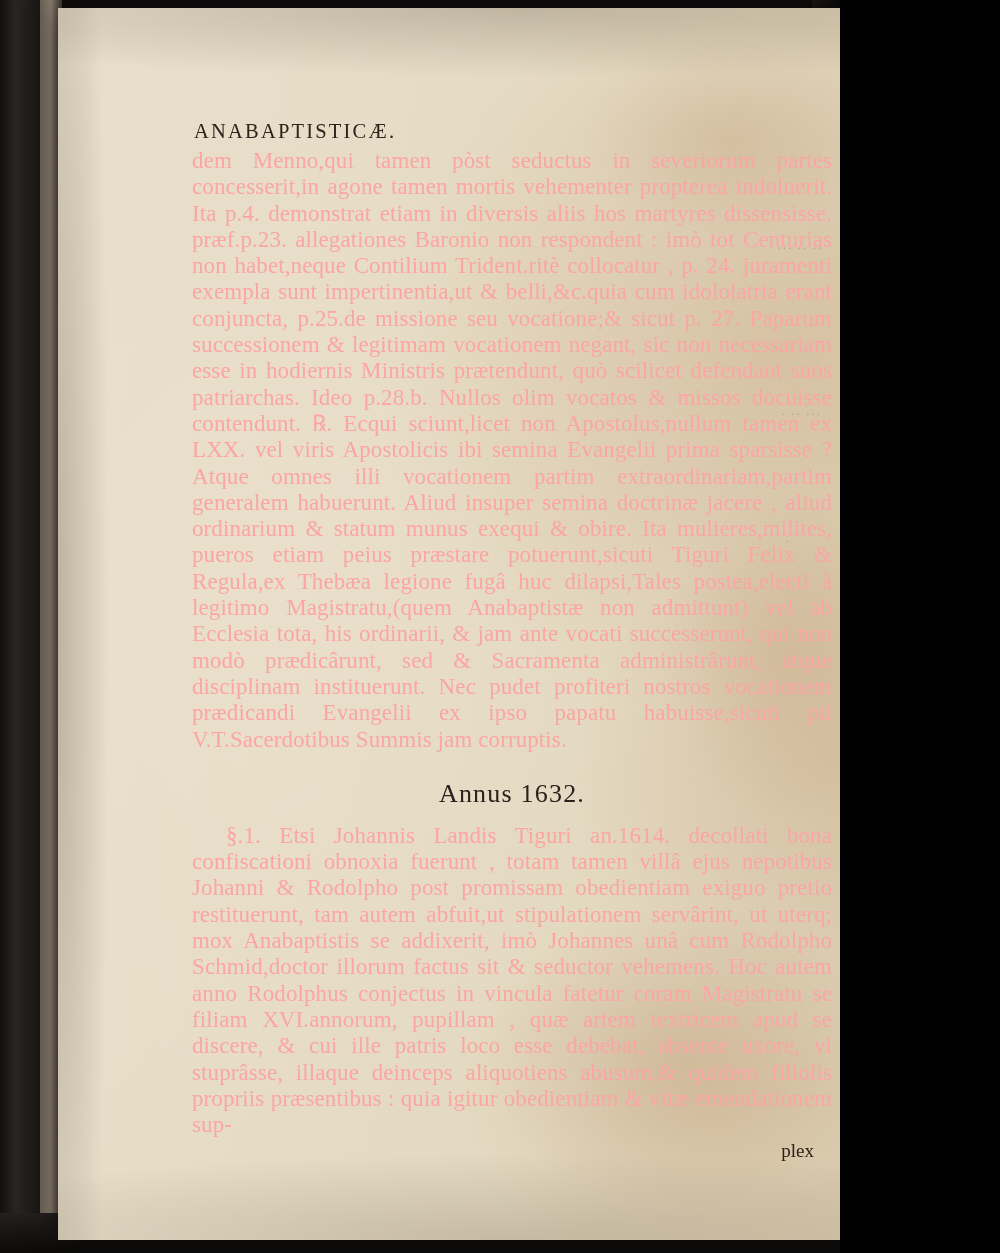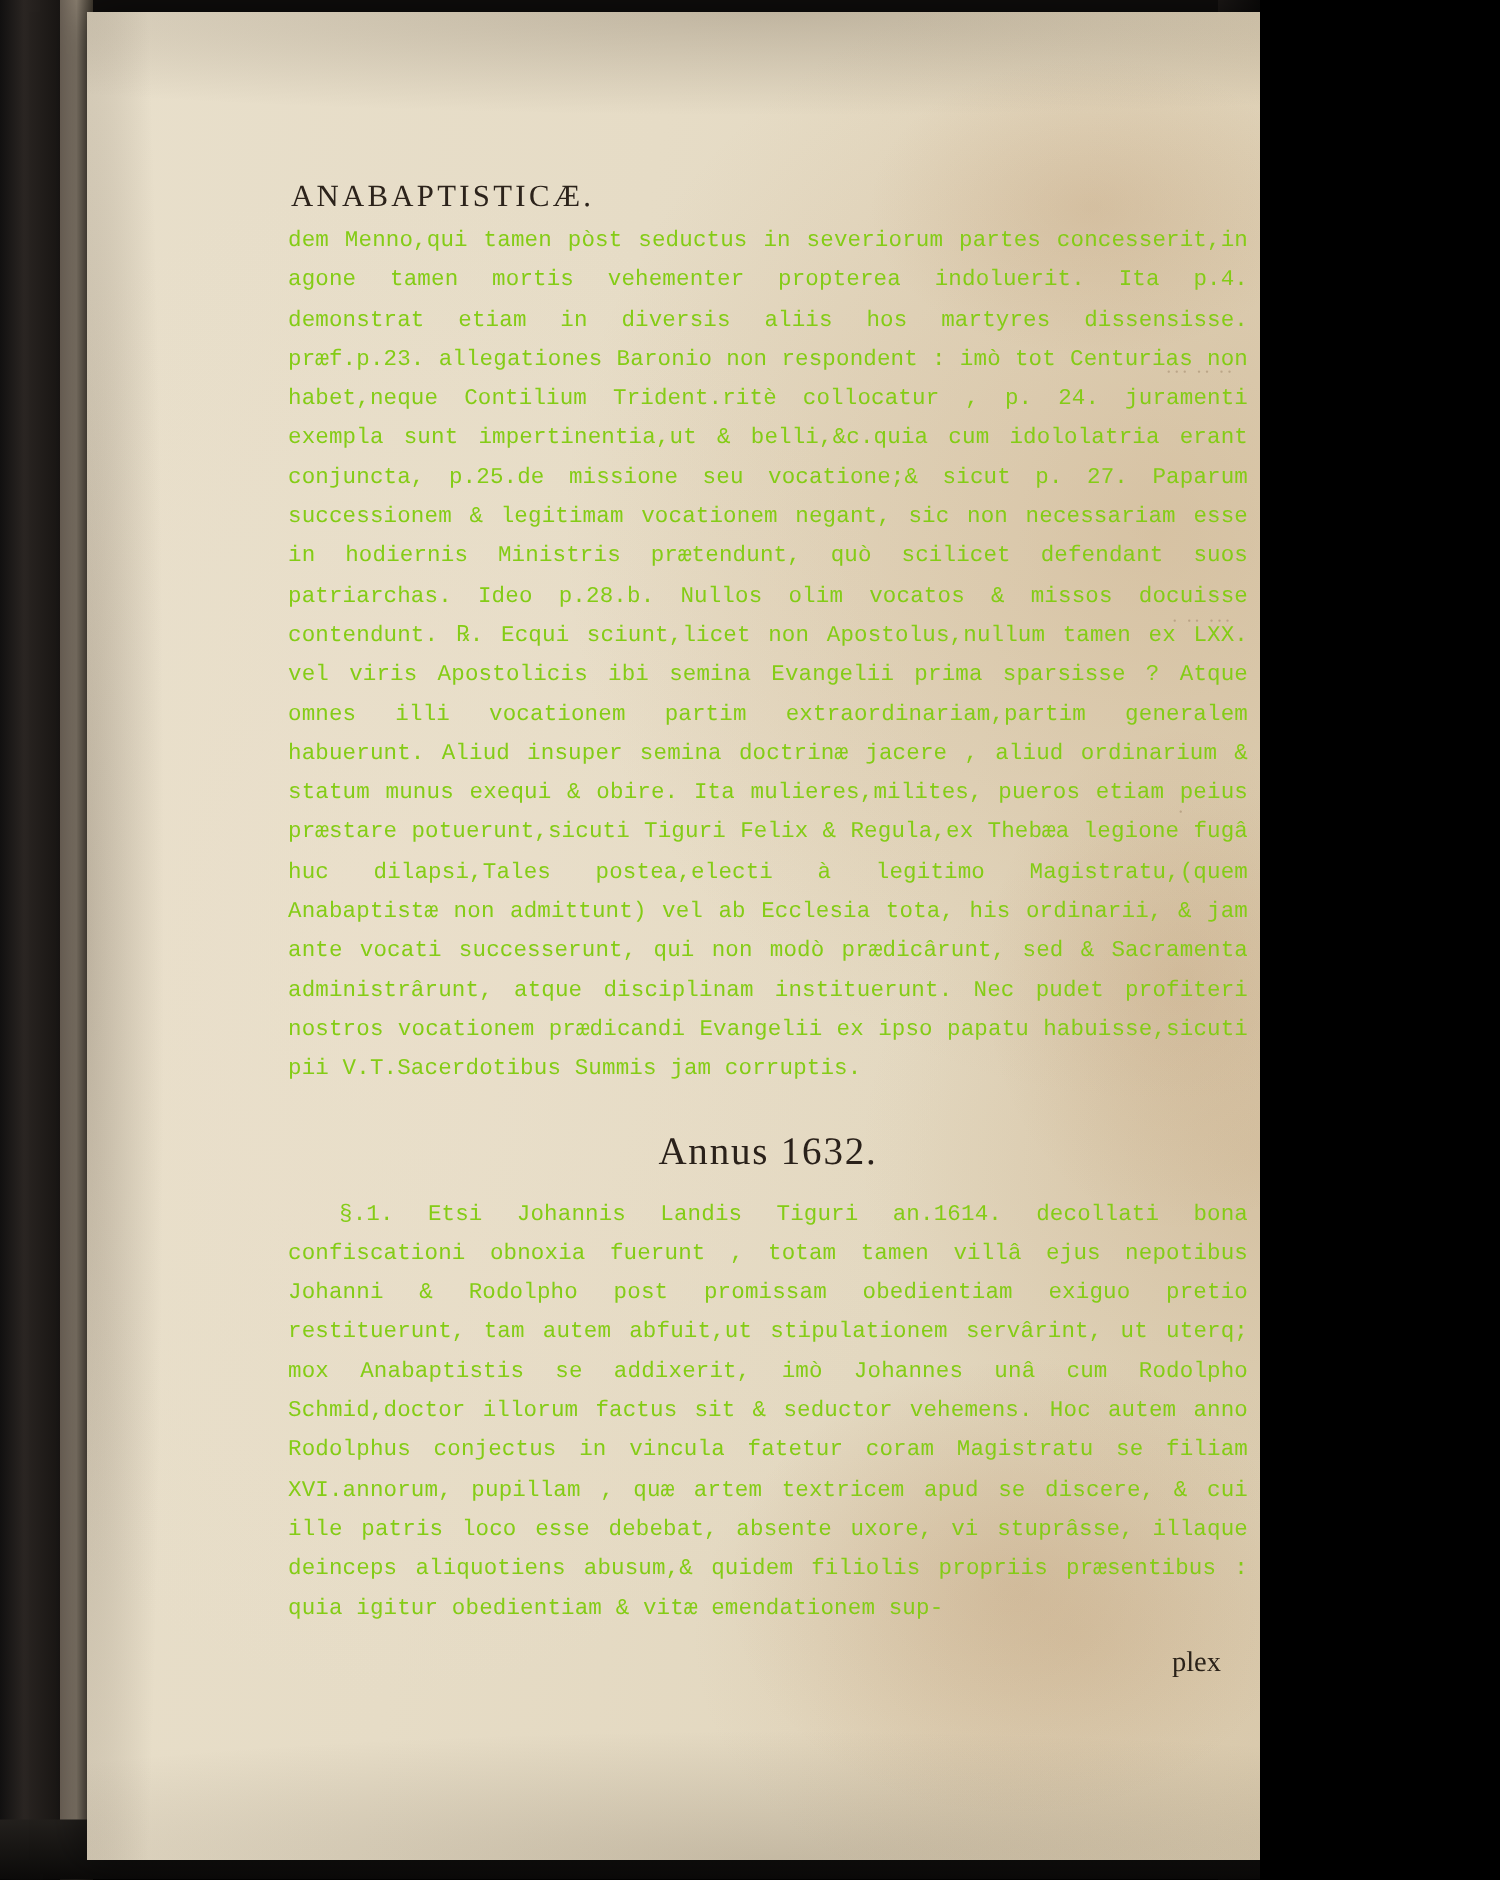--- a/index.html
+++ b/index.html
@@ -101,42 +101,42 @@
   .head-folio {
     position: absolute;
     right: -78px;
     top: 2px;
     font-size: 17px;
     letter-spacing: 0.5px;
     color: #33281f;
   }
   p.body {
     margin: 0;
-    font-size: 15px;
+    font-size: 23px;
     line-height: 26.3px;
     text-align: justify;
     letter-spacing: 0.1px;
-    color: #84cc16;
-    font-family: Liberation Mono, monospace;
+    color: #fca5a5;
+    font-family: Liberation Serif, serif;
   }
   .annus {
     text-align: center;
     font-size: 26px;
     letter-spacing: 1.2px;
     margin: 26px 0 14px 0;
     color: #2a211a;
   }
   .sec2 {
     margin-top: 2px;
     text-indent: 34px;
   }
   .catchword {
     text-align: right;
     font-size: 19px;
-    margin-top: 12px;
+    margin-top: 2px;
     padding-right: 18px;
     color: #2b2219;
   }
   
   .margin-note {
     position: absolute;
     font-size: 14.5px;
     line-height: 16.5px;
     color: #2e251d;
     font-family: "Liberation Serif", serif;

